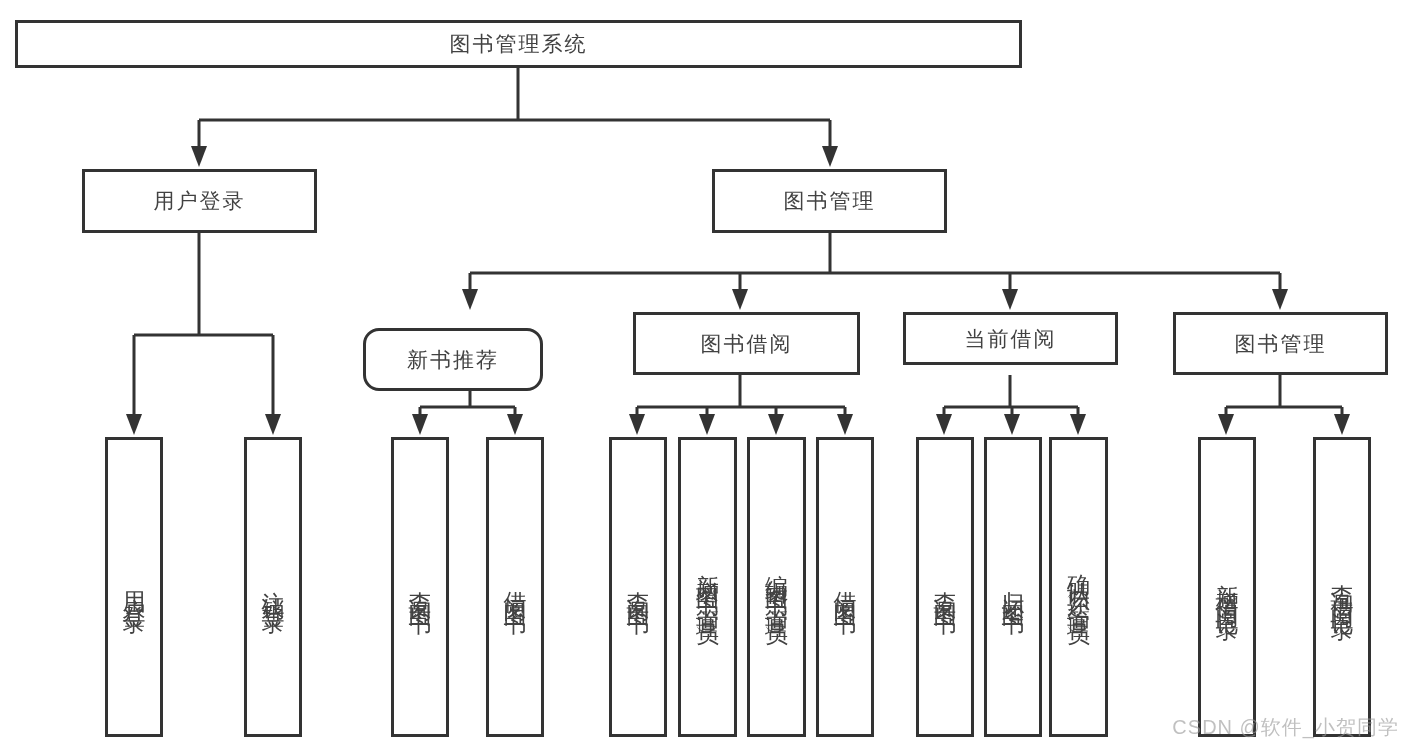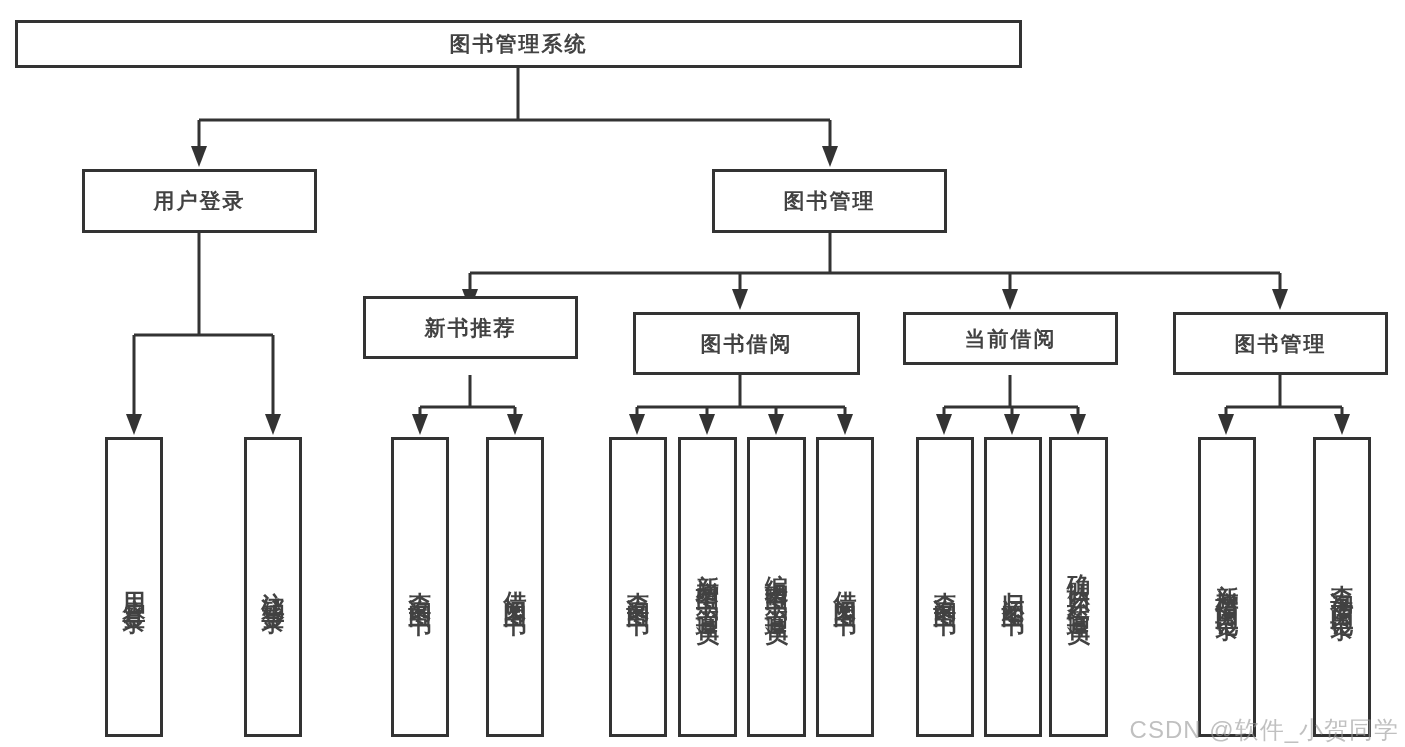--- a/index.html
+++ b/index.html
@@ -20,34 +20,33 @@
   .wires{position:absolute;left:0;top:0;width:1405px;height:747px;}
   .wires path{stroke:var(--line);stroke-width:3;fill:none;}
   .wires polygon{fill:var(--line);stroke:none;}
   .node{
     position:absolute;
     box-sizing:border-box;
     background:var(--box-bg);
     border:3px solid var(--line);
     display:flex;align-items:center;justify-content:center;
     color:var(--text);
-    font-weight:bold;
   }
   .hbox{font-size:21px;letter-spacing:2px;white-space:nowrap;}
   .vbox .lbl{
     writing-mode:vertical-rl;
     text-orientation:mixed;
     font-size:23px;
     letter-spacing:7px;
     line-height:1;
   }
   .watermark{
     position:absolute;
     right:6px;top:714px;
-    font-size:24px;
+    font-size:20px;
     letter-spacing:1px;
     color:var(--watermark);
     opacity:0.62;
     white-space:nowrap;
   }
 </style>
 </head>
 <body>
 
 <div class="canvas">
@@ -89,21 +88,21 @@
     <span class="lbl">图书管理系统</span>
   </div>
 
   <div class="node hbox" style="left:82px;top:169px;width:235px;height:64px;">
     <span class="lbl">用户登录</span>
   </div>
   <div class="node hbox" style="left:712px;top:169px;width:235px;height:64px;text-align:center;">
     <span class="lbl">图书管理</span>
   </div>
 
-  <div class="node hbox" style="left:363px;top:296px;width:215px;height:63px;">
+  <div class="node hbox" style="left:363px;top:328px;width:180px;height:63px;border-radius:16px;">
     <span class="lbl">新书推荐</span>
   </div>
   <div class="node hbox" style="left:633px;top:312px;width:227px;height:63px;">
     <span class="lbl">图书借阅</span>
   </div>
   <div class="node hbox" style="left:903px;top:312px;width:215px;height:53px;">
     <span class="lbl">当前借阅</span>
   </div>
   <div class="node hbox" style="left:1173px;top:312px;width:215px;height:63px;">
     <span class="lbl">图书管理</span>

